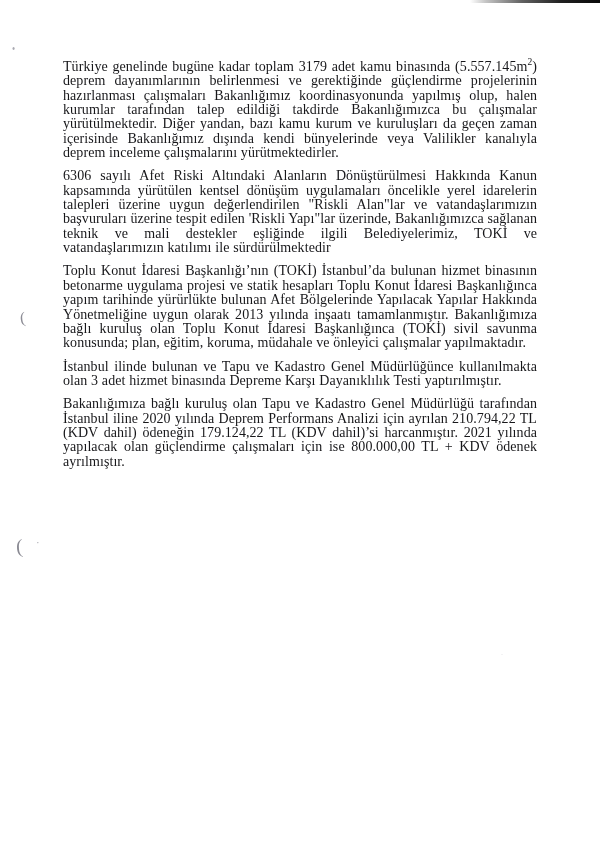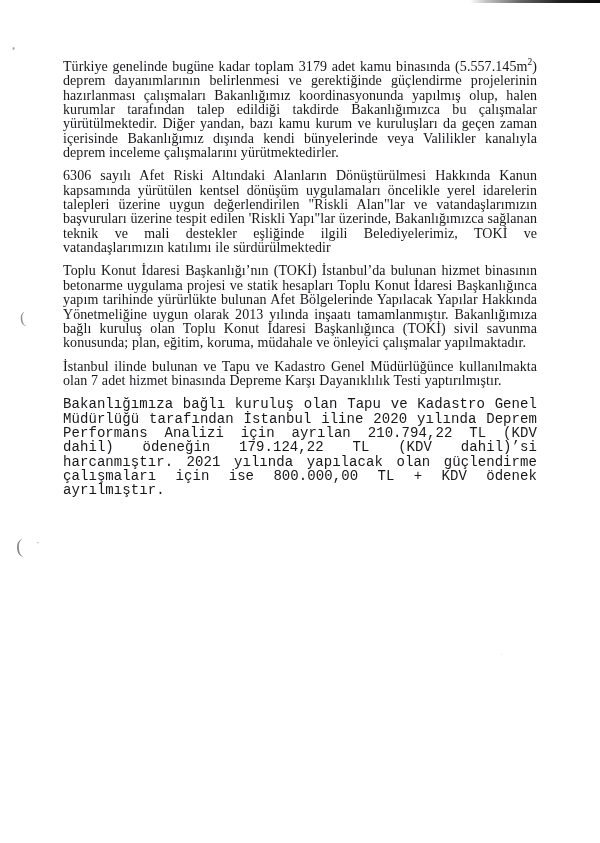--- a/index.html
+++ b/index.html
@@ -91,21 +91,20 @@
     line-height: 14.35px;
     text-align: justify;
     color: #17171a;
     letter-spacing: 0.005em;
     word-spacing: 0.01em;
     -webkit-font-smoothing: antialiased;
   }
 
   .para:last-child {
     margin-bottom: 0;
-    font-family: Liberation Mono, monospace;
   }
 
   .para sup {
     font-size: 0.68em;
     vertical-align: super;
     line-height: 0;
   }
 </style>
 </head>
 <body>
@@ -125,18 +124,18 @@
   <span class="margin-mark" id="speckle-right">·</span>
 
   <div id="text-body">
 
     <p class="para"><span>Türkiye genelinde bugüne kadar toplam 3179 adet kamu binasında (5.557.145m</span><sup>2</sup><span>) deprem dayanımlarının belirlenmesi ve gerektiğinde güçlendirme projelerinin hazırlanması çalışmaları Bakanlığımız koordinasyonunda yapılmış olup, halen kurumlar tarafından talep edildiği takdirde Bakanlığımızca bu çalışmalar yürütülmektedir. Diğer yandan, bazı kamu kurum ve kuruluşları da geçen zaman içerisinde Bakanlığımız dışında kendi bünyelerinde veya Valilikler kanalıyla deprem inceleme çalışmalarını yürütmektedirler.</span></p>
 
     <p class="para">6306 sayılı Afet Riski Altındaki Alanların Dönüştürülmesi Hakkında Kanun kapsamında yürütülen kentsel dönüşüm uygulamaları öncelikle yerel idarelerin talepleri üzerine uygun değerlendirilen "Riskli Alan"lar ve vatandaşlarımızın başvuruları   üzerine tespit edilen 'Riskli Yapı"lar üzerinde, Bakanlığımızca sağlanan teknik ve mali destekler eşliğinde ilgili Belediyelerimiz, TOKİ ve vatandaşlarımızın katılımı ile sürdürülmektedir</p>
 
     <p class="para">Toplu Konut İdaresi Başkanlığı’nın (TOKİ) İstanbul’da bulunan hizmet binasının betonarme uygulama projesi ve statik hesapları Toplu Konut İdaresi Başkanlığınca yapım tarihinde yürürlükte bulunan Afet Bölgelerinde Yapılacak Yapılar Hakkında Yönetmeliğine uygun olarak 2013 yılında inşaatı tamamlanmıştır. Bakanlığımıza bağlı kuruluş olan Toplu Konut İdaresi Başkanlığınca (TOKİ) sivil savunma konusunda; plan, eğitim, koruma, müdahale ve önleyici çalışmalar yapılmaktadır.</p>
 
-    <p class="para">İstanbul ilinde bulunan ve  Tapu ve Kadastro Genel Müdürlüğünce kullanılmakta olan 7 adet hizmet binasında Depreme Karşı Dayanıklılık Testi yaptırılmıştır.</p>
+    <p class="para">İstanbul ilinde bulunan ve  Tapu ve Kadastro Genel Müdürlüğünce kullanılmakta olan 3 adet hizmet binasında Depreme Karşı Dayanıklılık Testi yaptırılmıştır.</p>
 
     <p class="para">Bakanlığımıza bağlı kuruluş olan Tapu ve Kadastro Genel Müdürlüğü tarafından İstanbul iline 2020 yılında Deprem Performans Analizi için ayrılan 210.794,22 TL (KDV dahil) ödeneğin 179.124,22 TL (KDV dahil)’si harcanmıştır. 2021 yılında yapılacak olan güçlendirme çalışmaları için ise 800.000,00 TL + KDV ödenek ayrılmıştır.</p>
 
   </div>
 </div>
 
 </body></html>

